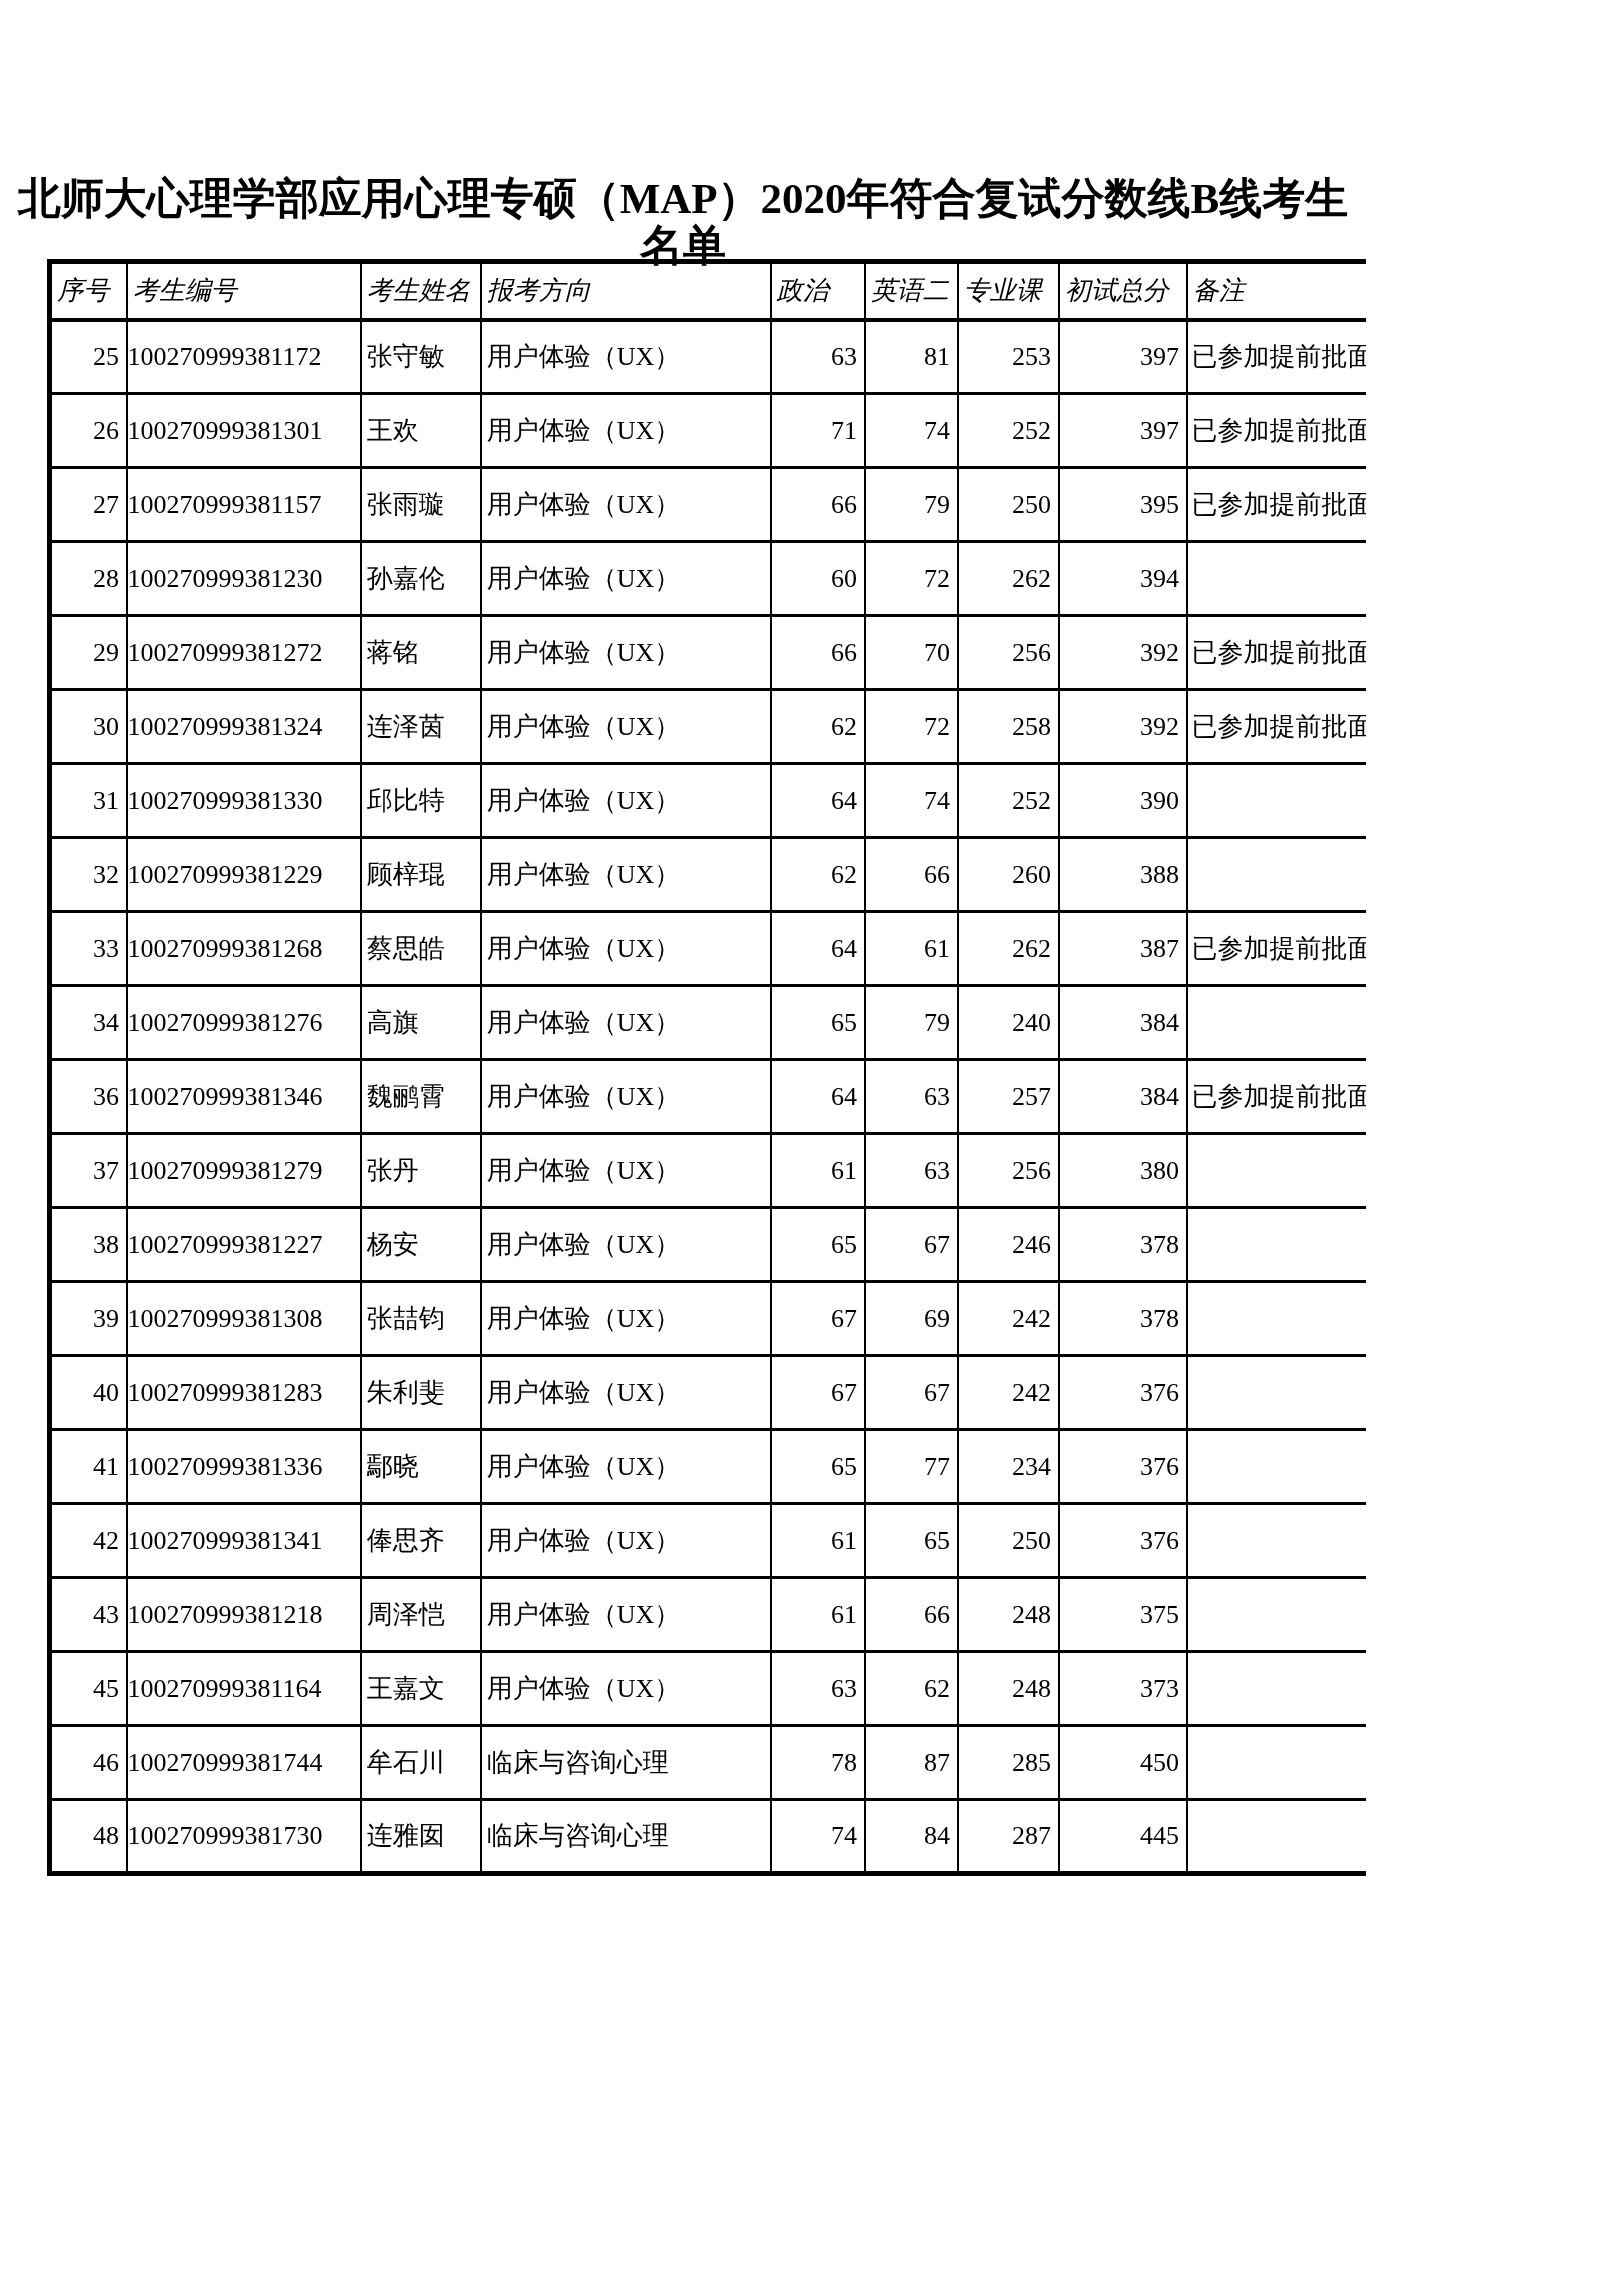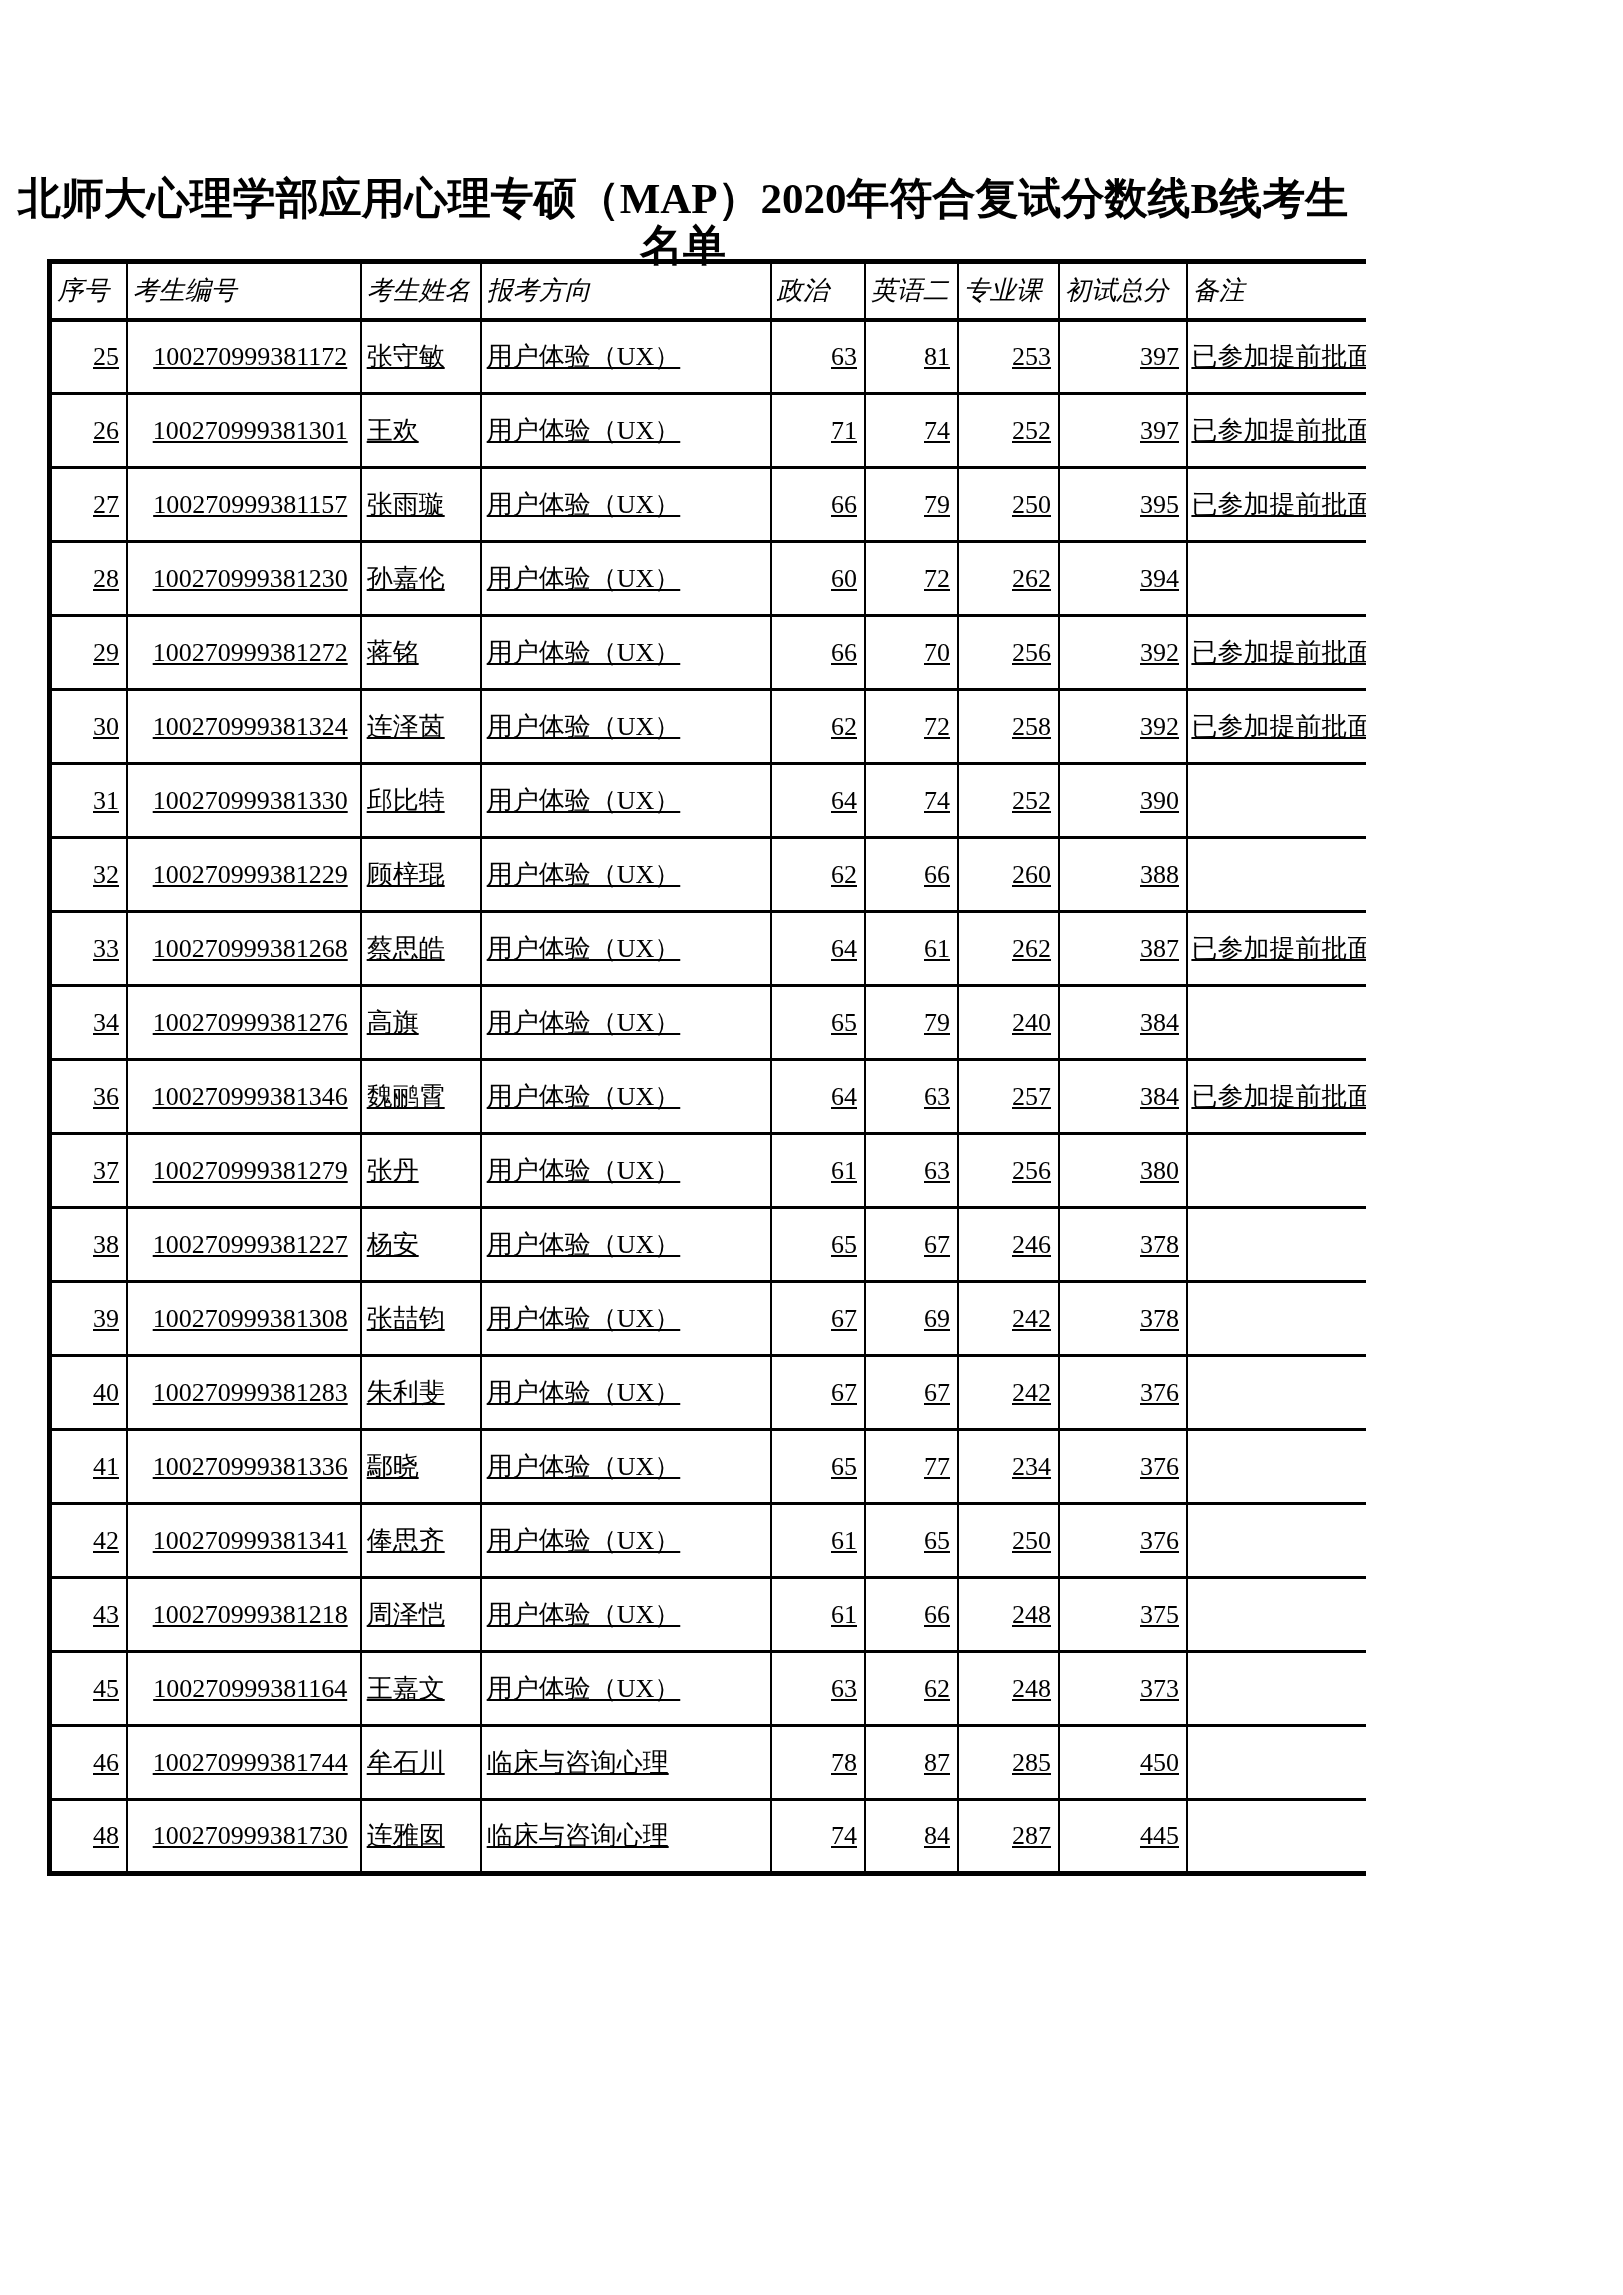--- a/index.html
+++ b/index.html
@@ -44,29 +44,29 @@
     border-top: 3.3px solid #000;
     border-bottom: 3.3px solid #000;
     font-size: 26px;
     font-weight: 400;
     vertical-align: middle;
     overflow: hidden;
     line-height: 1.2;
   }
   table.candidates thead tr { height: 58px; font-style: italic; }
   table.candidates thead th { border-bottom: 4.6px solid #000; text-align: left; }
-  table.candidates tbody tr { height: 74px; text-decoration: underline; }
+  table.candidates tbody tr { height: 74px; }
   .al-left  { text-align: left;  padding-left: 5.2px;  padding-right: 2.6px; }
   .al-right { text-align: right; padding-right: 6.5px; padding-left: 2.6px; }
   td[data-name="cell-remark"] {
     font-size: 23.6px;
     white-space: nowrap;
     padding-left: 3.9px;
   }
-  td[data-name="cell-id"] { padding-left: 16px; white-space: nowrap; text-align: center; }
+  td[data-name="cell-id"] { padding-left: 0; white-space: nowrap; }
 </style>
 </head>
 <body>
 
 <div class="page" data-name="document-page">
   <h1 class="title" data-name="page-title">北师大心理学部应用心理专硕（MAP）2020年符合复试分数线B线考生名单</h1>
 
   <table class="candidates" data-name="candidates-table">
     <colgroup data-name="column-widths">
       <col style="width:77px">

